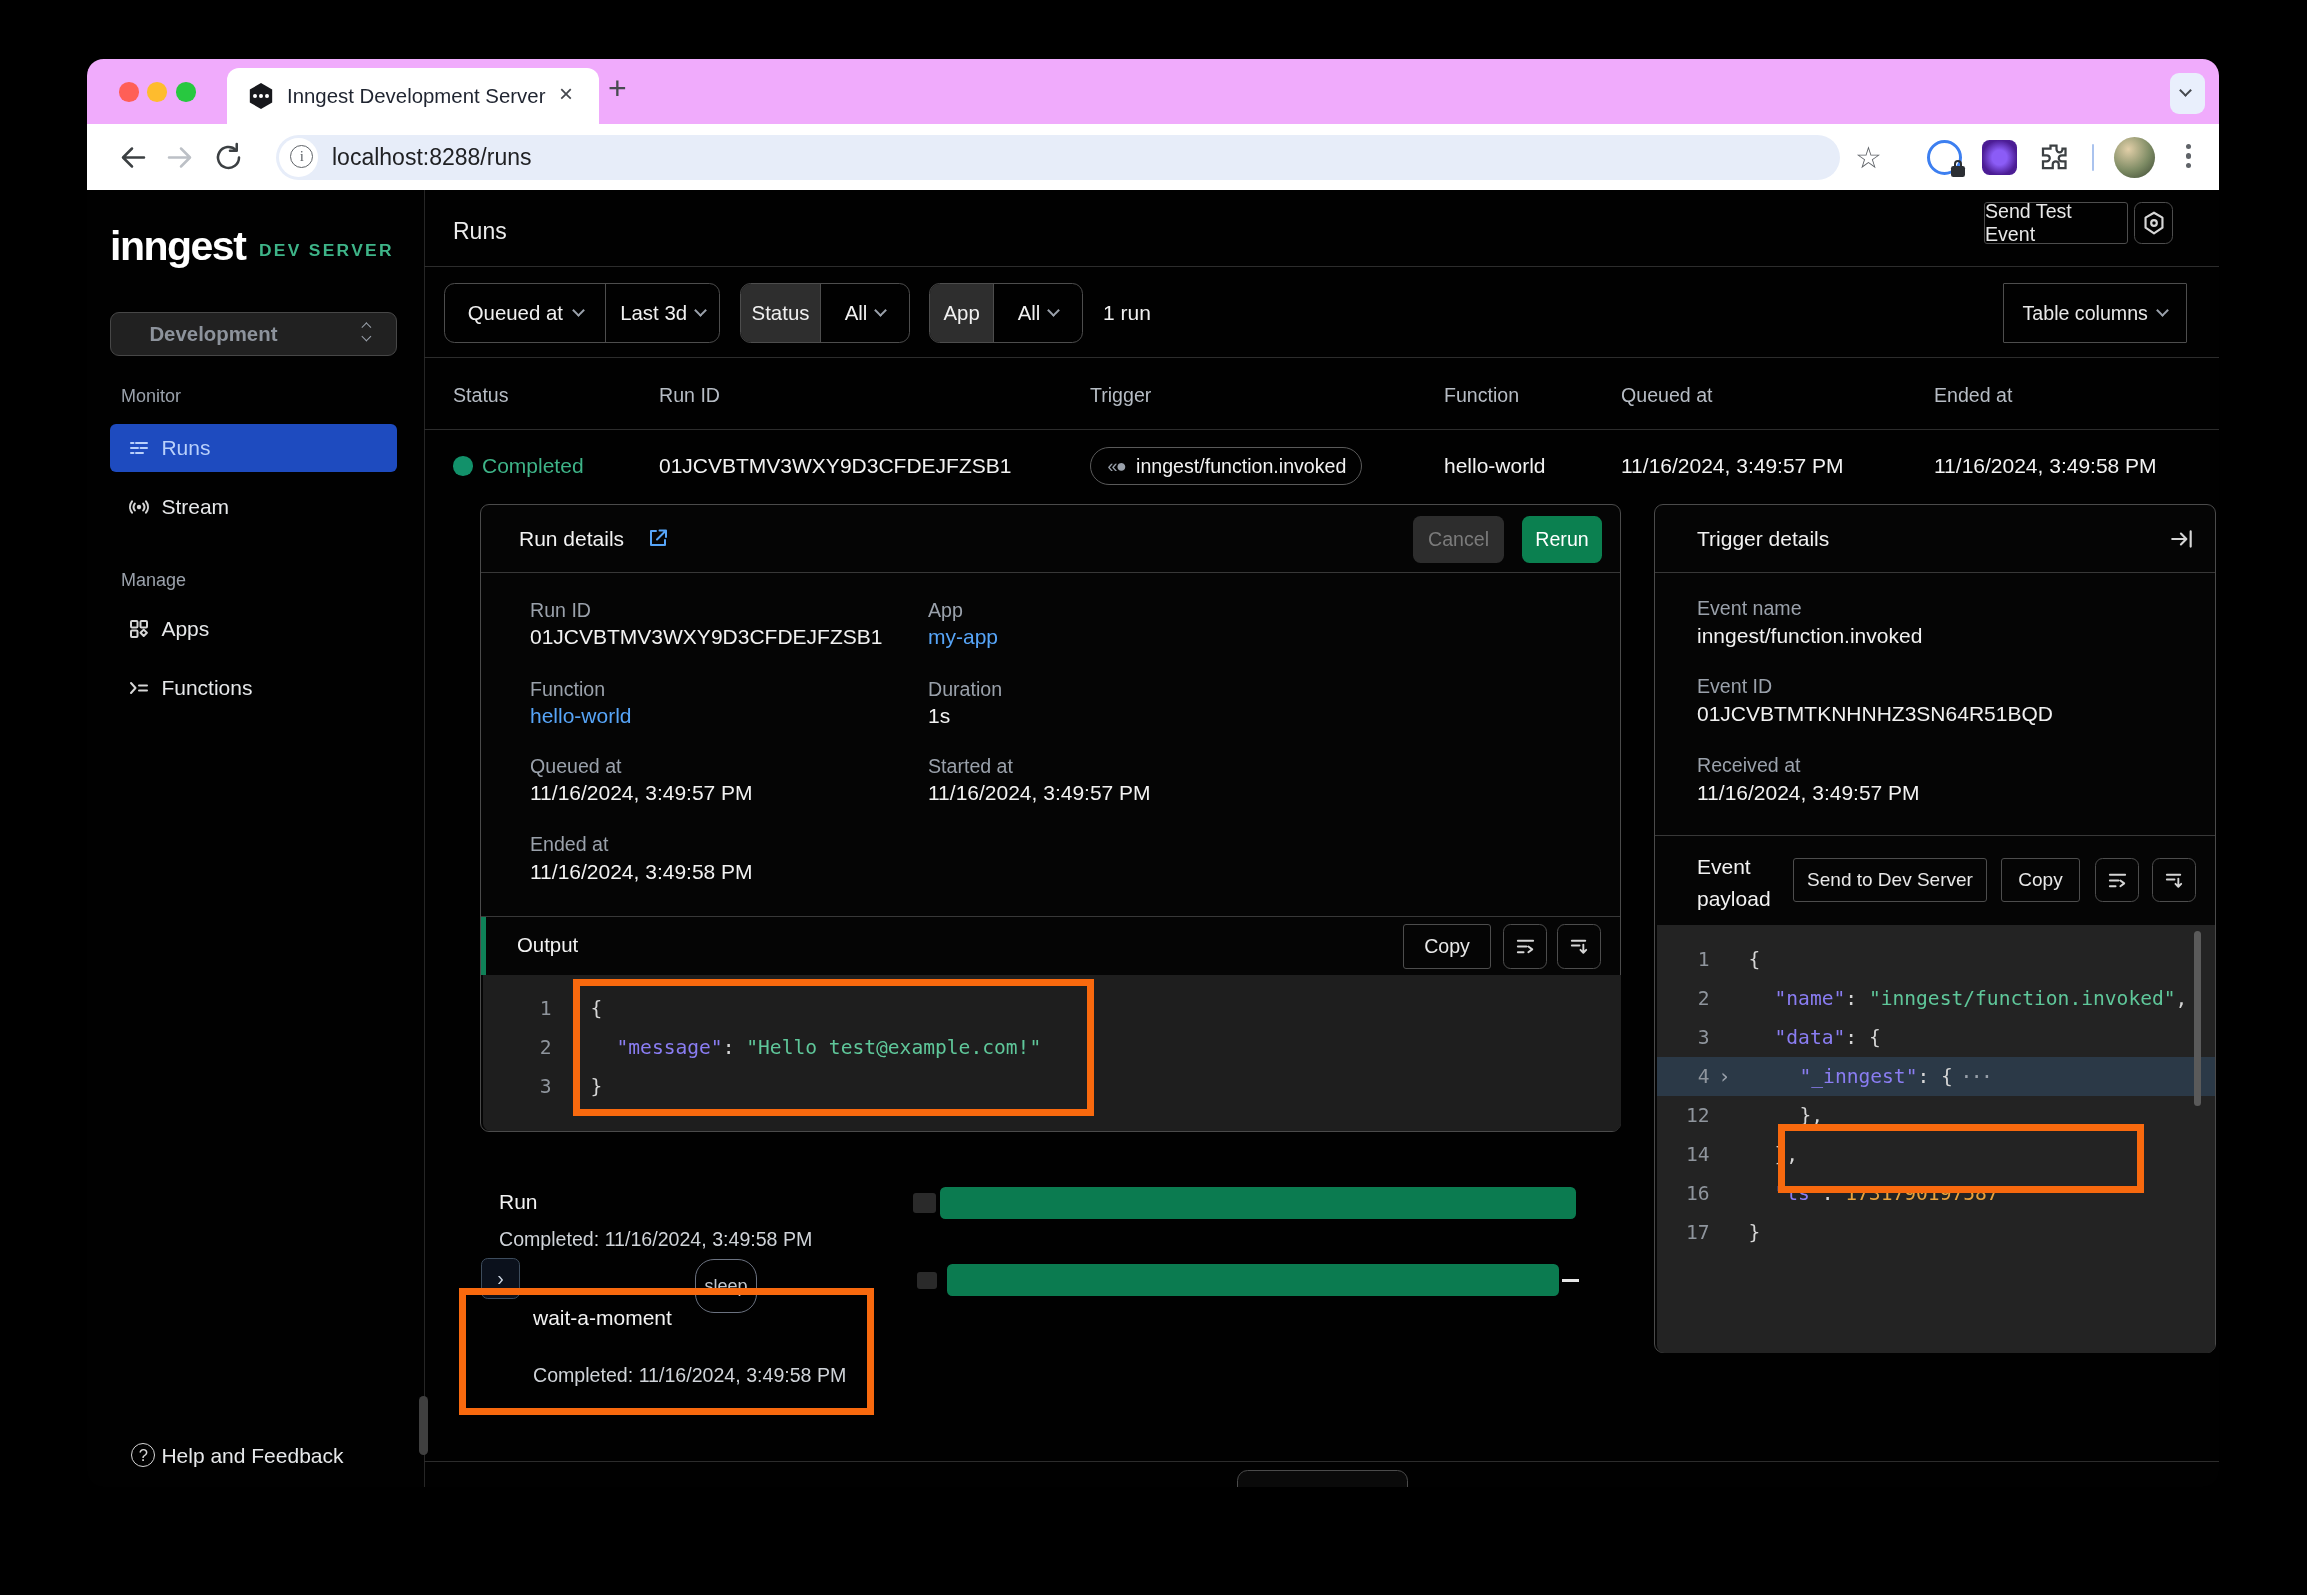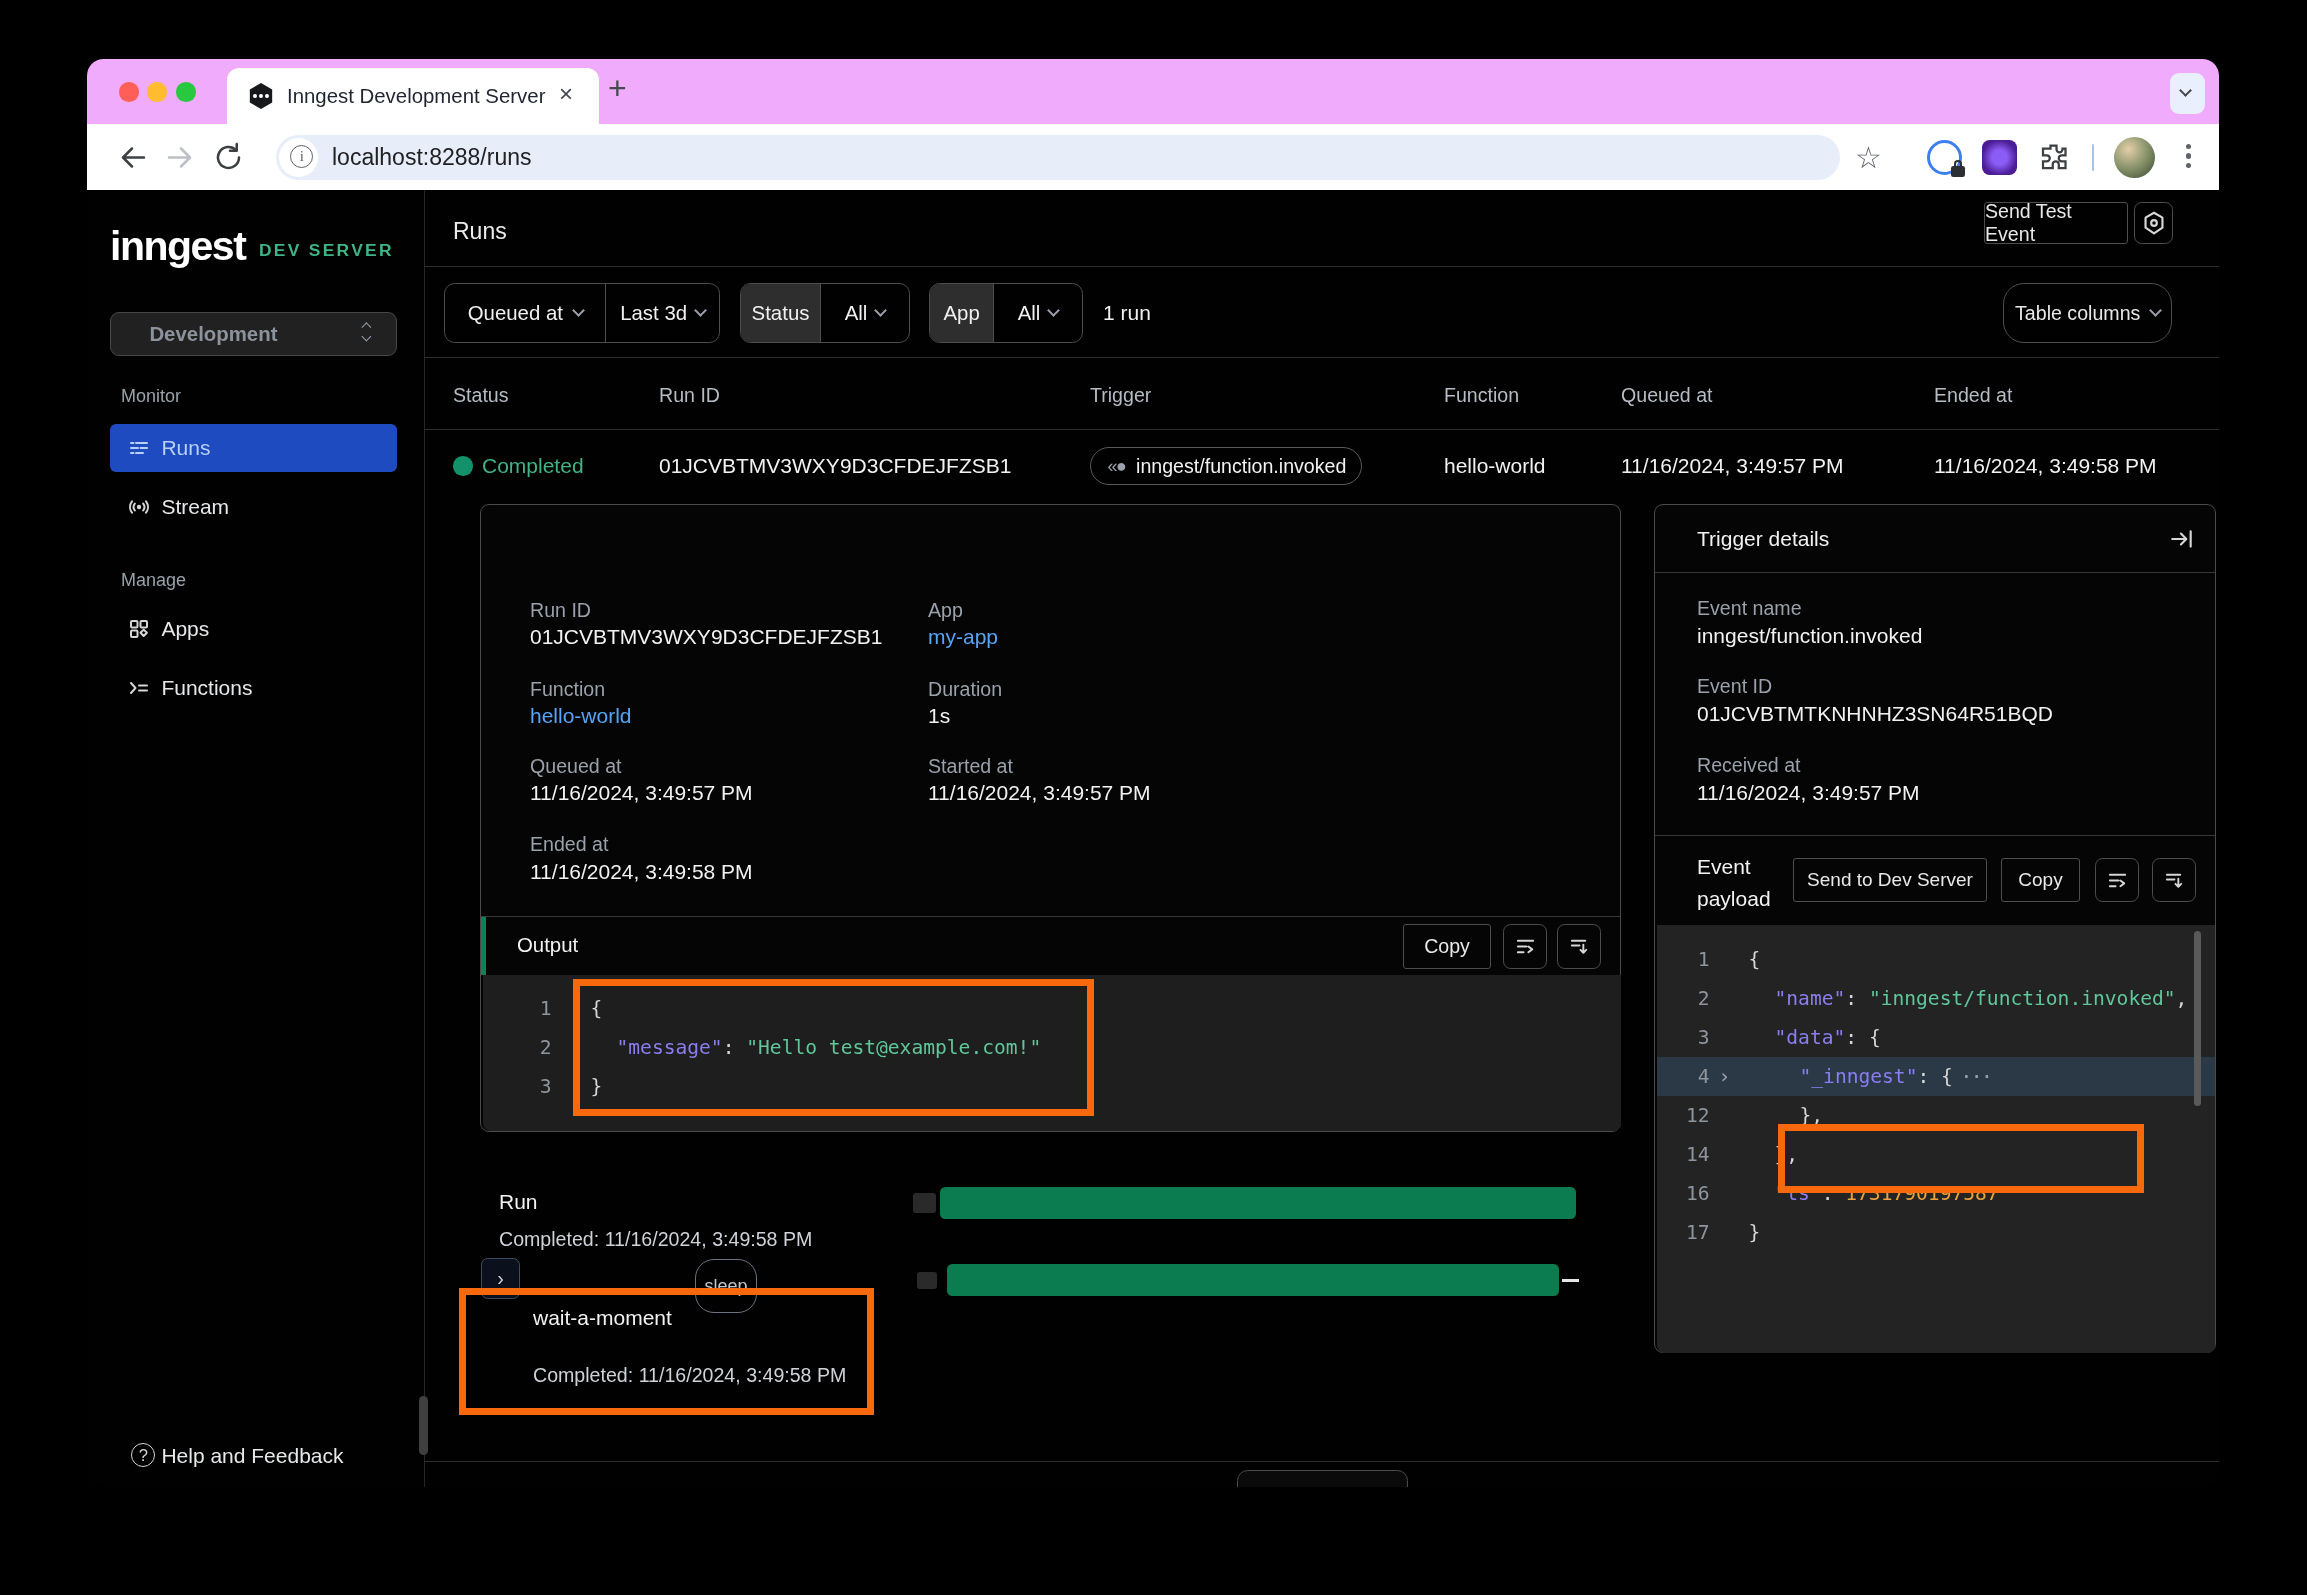--- a/index.html
+++ b/index.html
@@ -238,21 +238,21 @@
         </span>
       </div>
       <div class="fgroup" style="left:842px;width:154px">
         <span class="fseg shaded" style="width:64px">App</span>
         <span class="fseg bord" style="width:90px">
           <span>All</span>
             <span class="cv" style="margin-left:9px;position:relative;top:-2.3px"></span>
         </span>
       </div>
       <div class="abs" style="left:1016px;top:111px;font-size:21px;color:#f0f0f0">1 run</div>
-      <div class="abs btn" style="left:1916px;top:93px;width:169px;height:60px;border-radius:21px">
+      <div class="abs btn" style="left:1916px;top:93px;width:184px;height:60px;border-radius:1px">
         <span>Table columns</span>
           <span class="cv" style="margin-left:10.6px;position:relative;top:-2.3px"></span>
       </div>
       <div class="h-divider" style="top:167px"></div>
 
       <span class="thead" style="left:366px">Status</span>
       <span class="thead" style="left:572px">Run ID</span>
       <span class="thead" style="left:1003px">Trigger</span>
       <span class="thead" style="left:1357px">Function</span>
       <span class="thead" style="left:1534px">Queued at</span>
@@ -266,20 +266,29 @@
         <div class="pill" style="left:1003px;top:257px;width:272px;height:38px;padding-left:16.6px">
           <span style="color:#9aa1ab;font-size:18px;letter-spacing:-1.5px">«●</span>
           <span style="margin-left:10.6px">inngest/function.invoked</span>
         </div>
         <span class="cell" style="left:1357px;top:264px">hello-world</span>
         <span class="cell" style="left:1534px;top:264px">11/16/2024, 3:49:57 PM</span>
         <span class="cell" style="left:1847px;top:264px">11/16/2024, 3:49:58 PM</span>
       </div>
 
       <div class="panel" style="left:393px;top:314px;width:1141px;height:628px">
+        <div class="phead">
+          <span class="ptitle" style="left:38px;top:22px">Run details</span>
+          <svg class="st" style="position:absolute;left:165px;top:21px" width="24" height="24" viewBox="0 0 24 24">
+            <path d="M10 5H5v14h14v-5" style="stroke:#57a5f8"></path>
+            <path d="M13.5 4.5H20V11M19.5 5L11 13.5" style="stroke:#57a5f8"></path>
+          </svg>
+          <div class="abs" style="left:932px;top:10.6px;width:91px;height:47px;background:#2d2d2d;border-radius:7.6px;color:#7b7b7b;font-size:19.6px;display:flex;align-items:center;justify-content:center">Cancel</div>
+          <div class="abs" style="left:1041px;top:10.6px;width:80px;height:47px;background:#0b8050;border-radius:7.6px;color:#fff;font-size:19.6px;display:flex;align-items:center;justify-content:center">Rerun</div>
+        </div>
 
         <span class="flabel" style="left:49px;top:94px">Run ID</span>
         <span class="fvalue" style="left:49px;top:120px">01JCVBTMV3WXY9D3CFDEJFZSB1</span>
         <span class="flabel" style="left:447px;top:94px">App</span>
         <span class="fvalue link" style="left:447px;top:120px">my-app</span>
 
         <span class="flabel" style="left:49px;top:173px">Function</span>
         <span class="fvalue link" style="left:49px;top:199px">hello-world</span>
         <span class="flabel" style="left:447px;top:173px">Duration</span>
         <span class="fvalue" style="left:447px;top:199px">1s</span>

